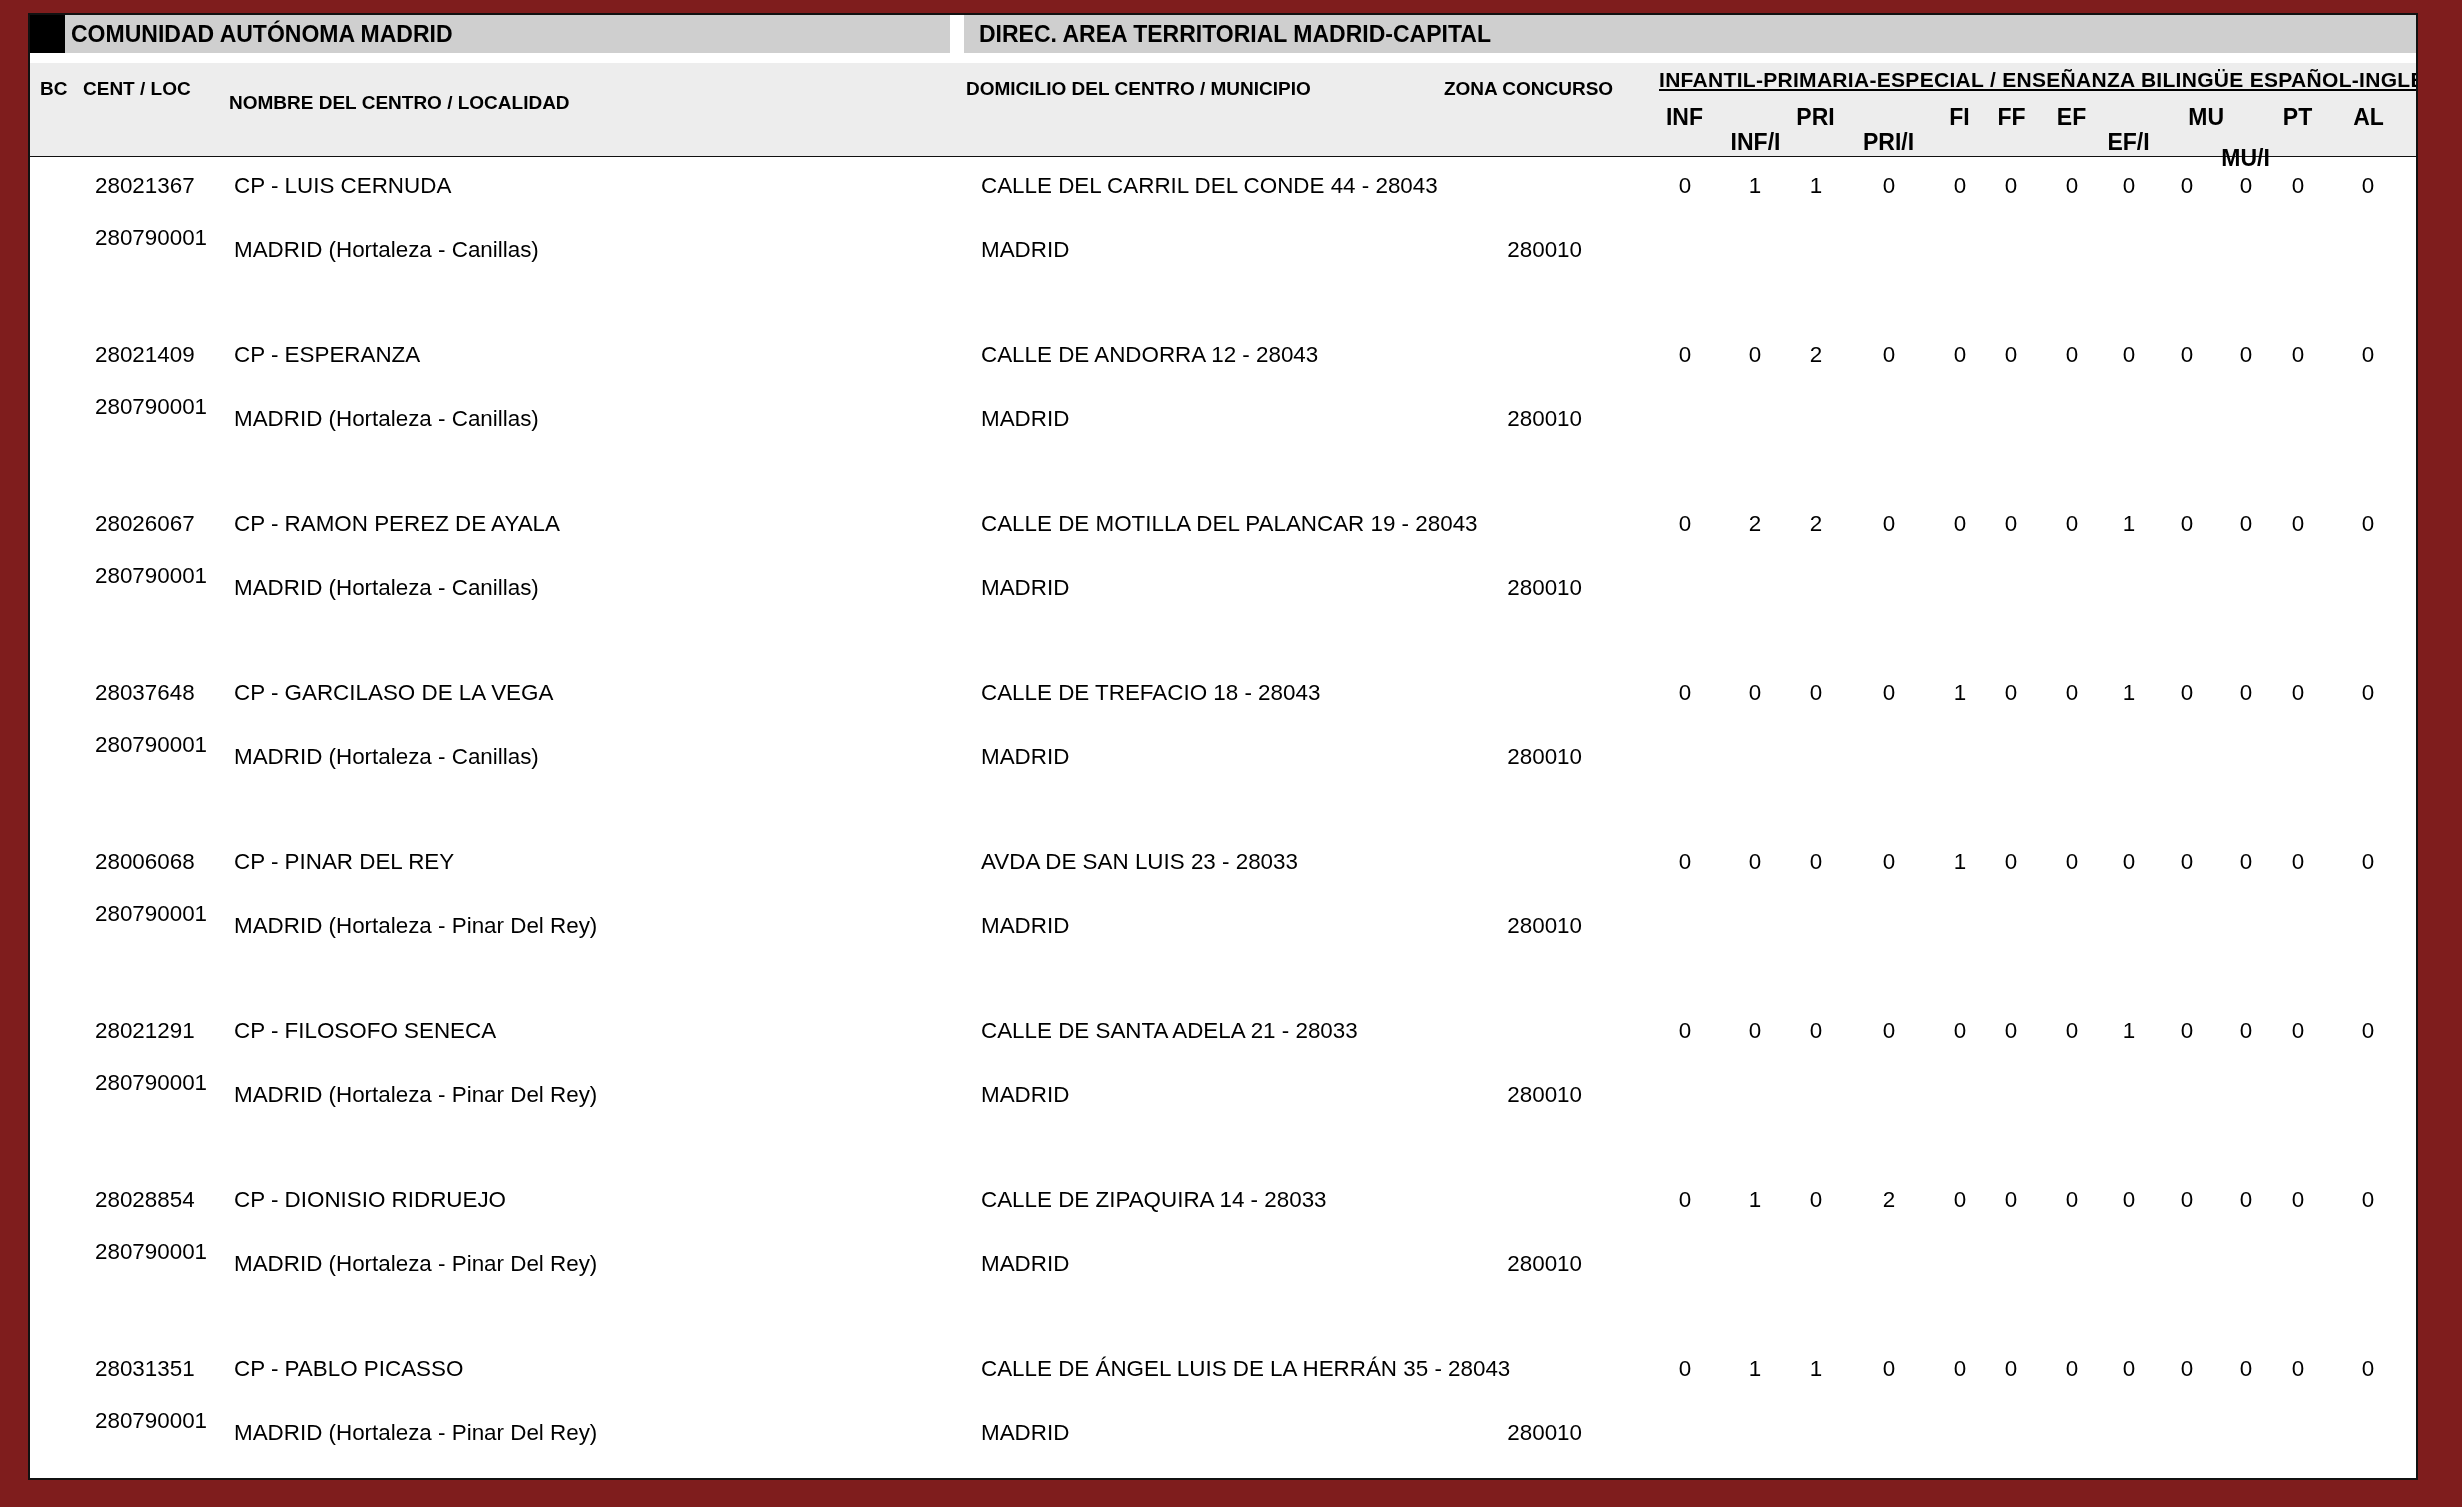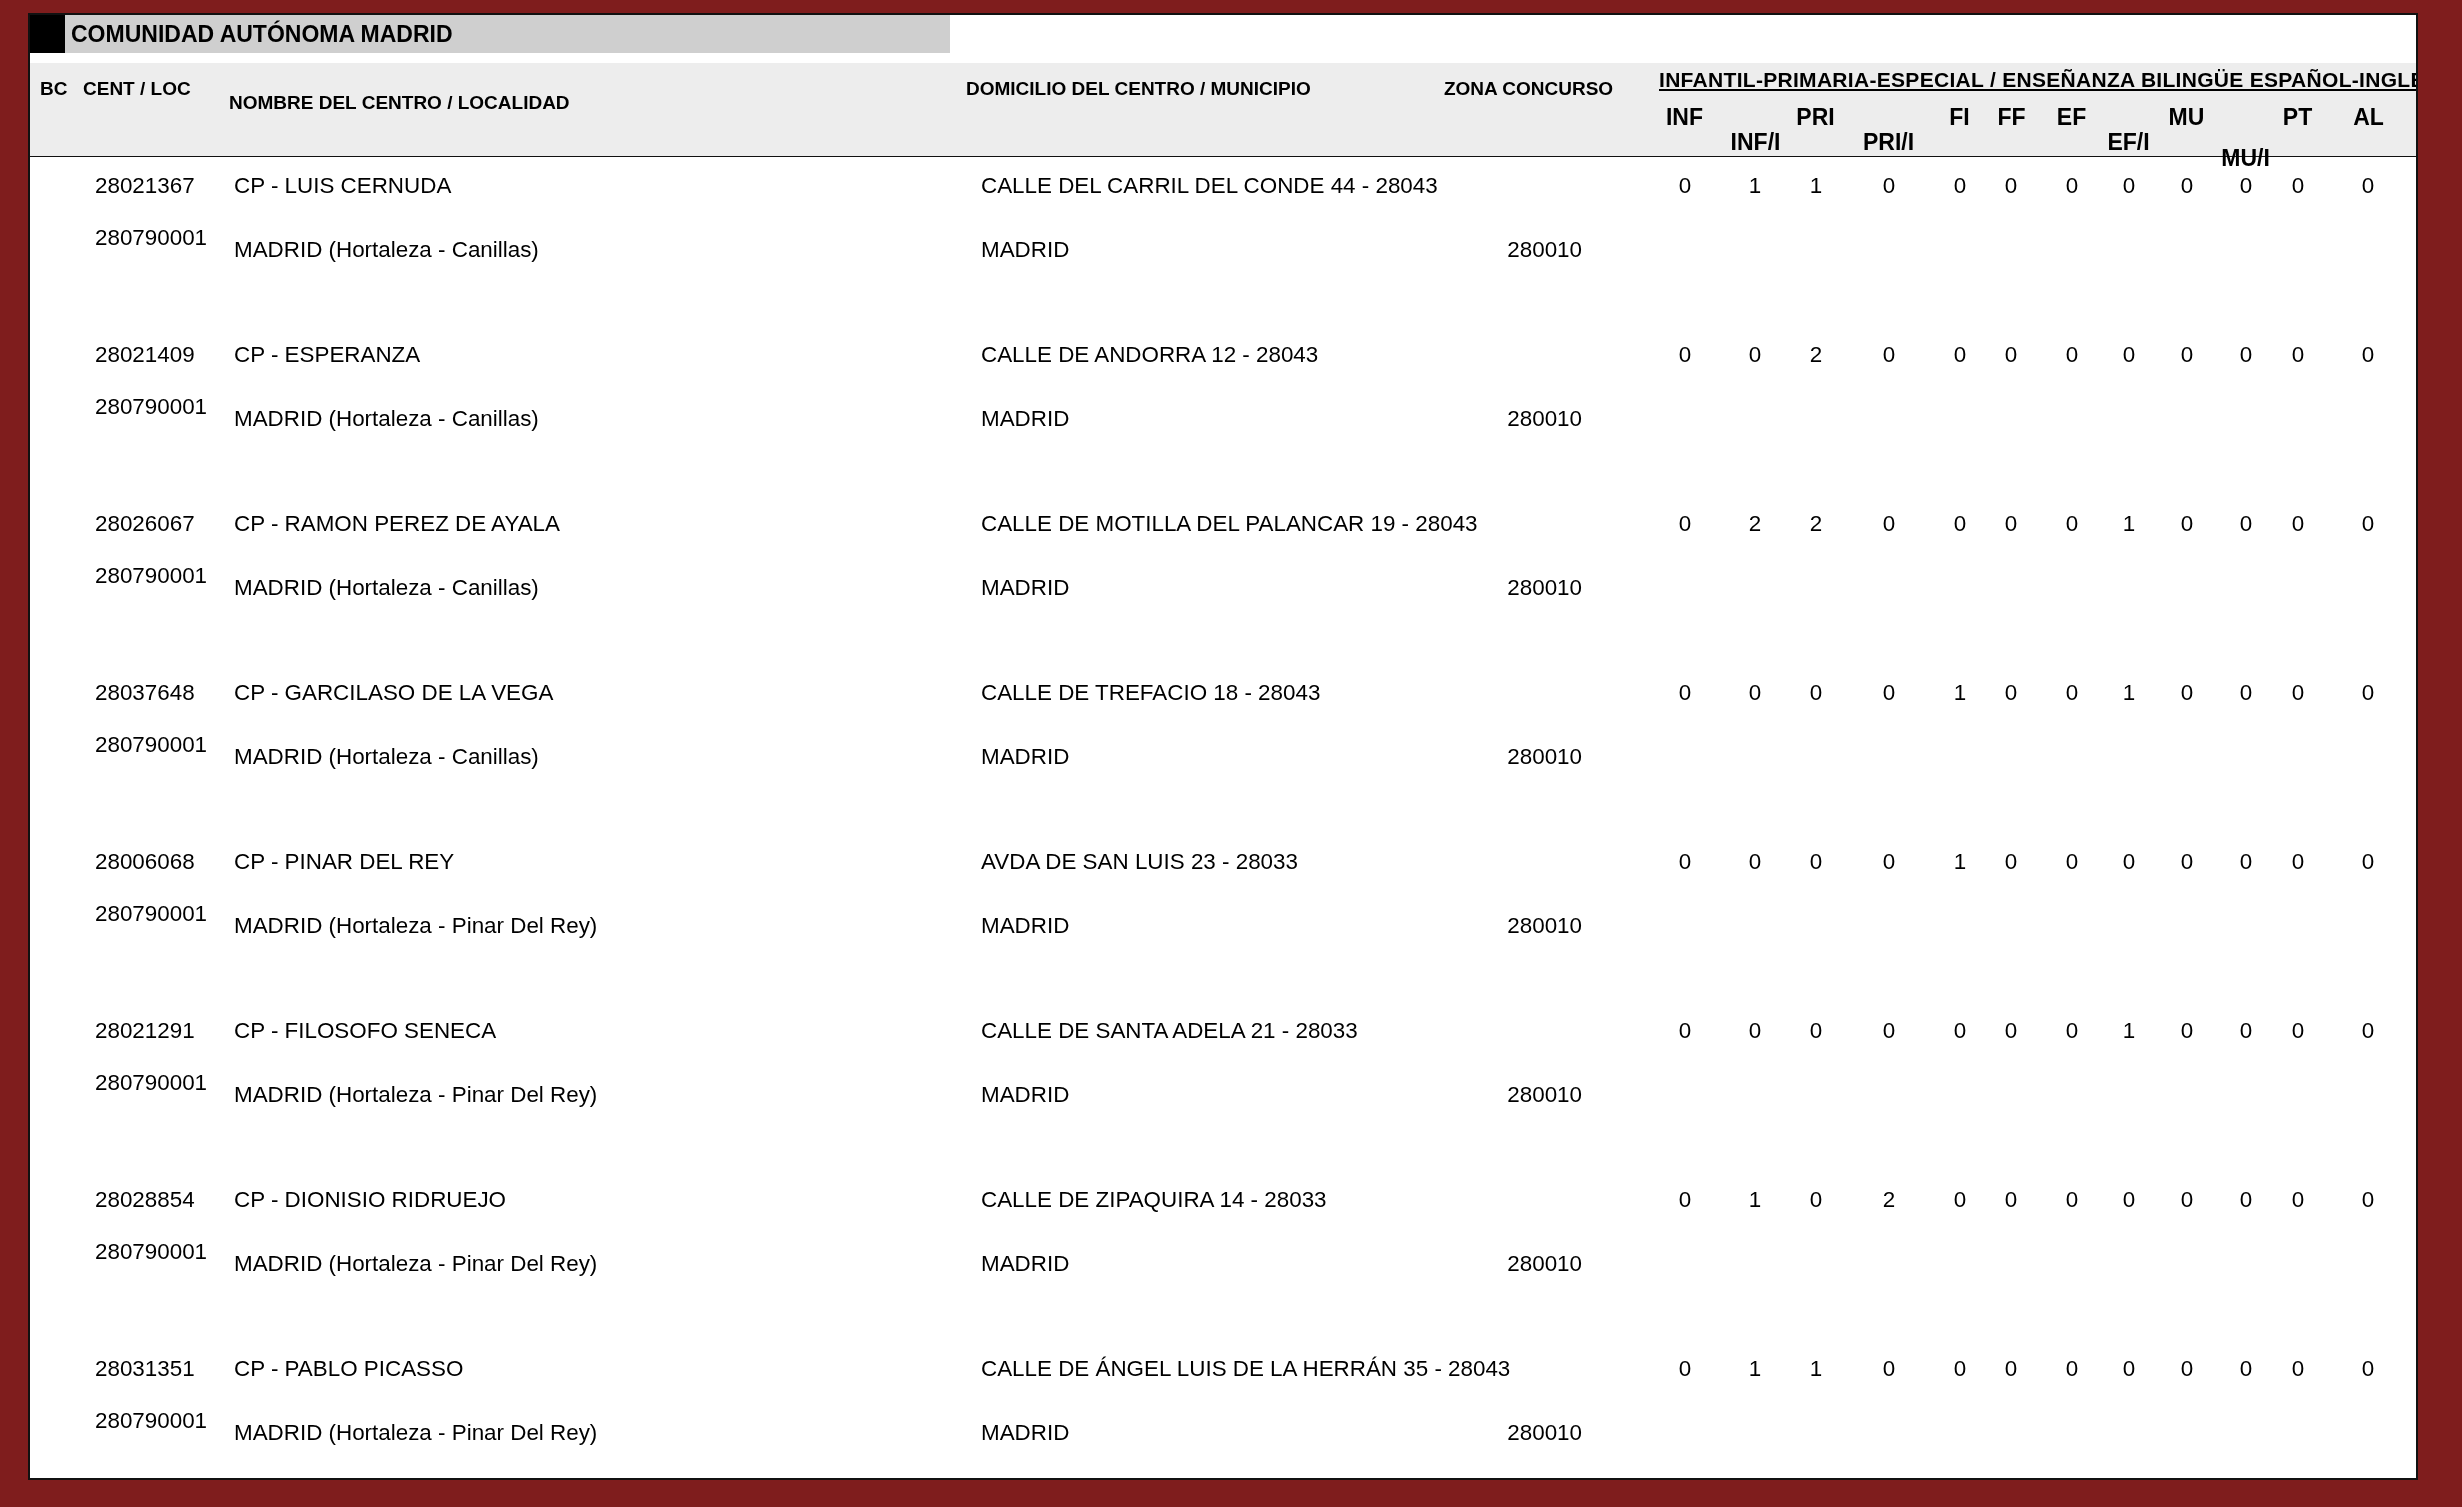--- a/index.html
+++ b/index.html
@@ -43,36 +43,37 @@
 </style>
 </head>
 <body>
 
 <div class="page">
   <div class="doc">
 
     <div class="band1">
       <span class="black-sq"></span>
       <div class="cell left">COMUNIDAD AUTÓNOMA MADRID</div>
+      <div class="cell right">DIREC.  AREA TERRITORIAL MADRID-CAPITAL</div>
     </div>
 
     <div class="band2">
       <span class="ch bc">BC</span>
       <span class="ch centloc">CENT / LOC</span>
       <span class="ch nombre">NOMBRE DEL CENTRO / LOCALIDAD</span>
       <span class="ch domicilio">DOMICILIO DEL CENTRO / MUNICIPIO</span>
       <span class="ch zona">ZONA CONCURSO</span>
       <span class="grp">INFANTIL-PRIMARIA-ESPECIAL / ENSEÑANZA BILINGÜE ESPAÑOL-INGLES</span>
       <div id="sub-labels">
           <span class="sub" style="left: 1617px; top: 41px;">INF</span>
           <span class="sub" style="left: 1748px; top: 41px;">PRI</span>
           <span class="sub" style="left: 1892px; top: 41px;">FI</span>
           <span class="sub" style="left: 1944px; top: 41px;">FF</span>
           <span class="sub" style="left: 2004px; top: 41px;">EF</span>
-          <span class="sub" style="left: 2119px; top: 41px;">MU</span>
+          <span class="sub" style="left: 2119px; top: 41px; text-align: right;">MU</span>
           <span class="sub" style="left: 2230px; top: 41px;">PT</span>
           <span class="sub" style="left: 2301px; top: 41px;">AL</span>
           <span class="sub" style="left: 1688px; top: 66px;">INF/I</span>
           <span class="sub" style="left: 1821px; top: 66px;">PRI/I</span>
           <span class="sub" style="left: 2061px; top: 66px;">EF/I</span>
           <span class="sub" style="left: 2178px; top: 82px;">MU/I</span>
         </div>
     </div>
 
     <div class="records" id="records">

